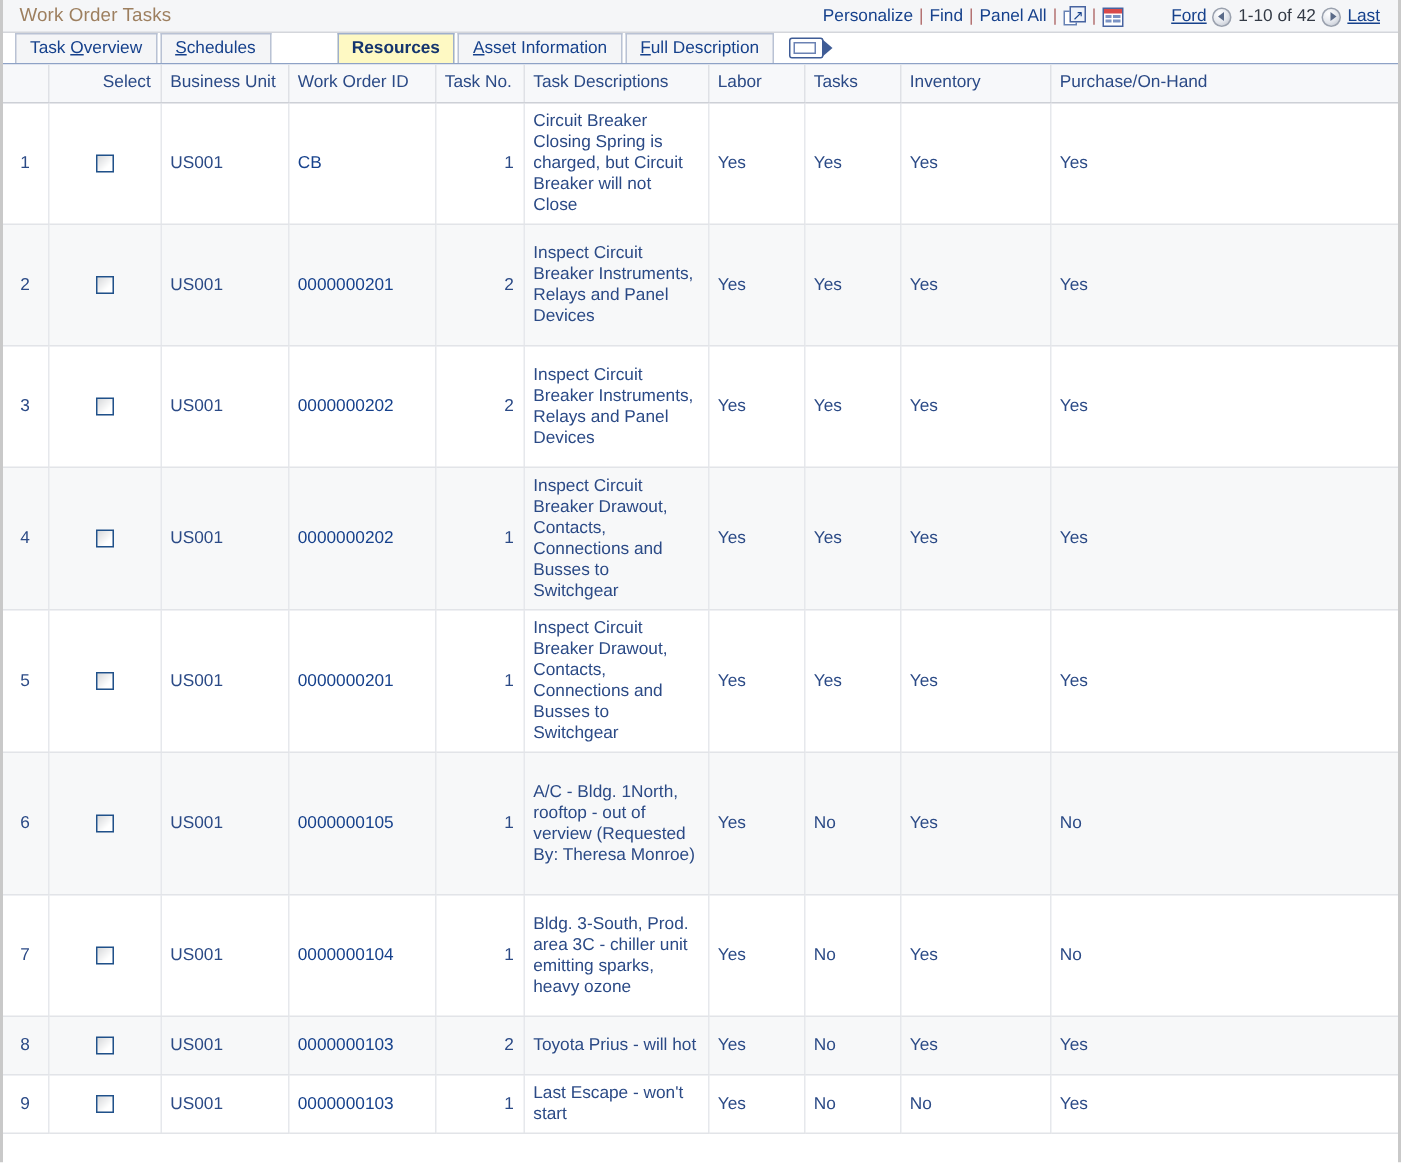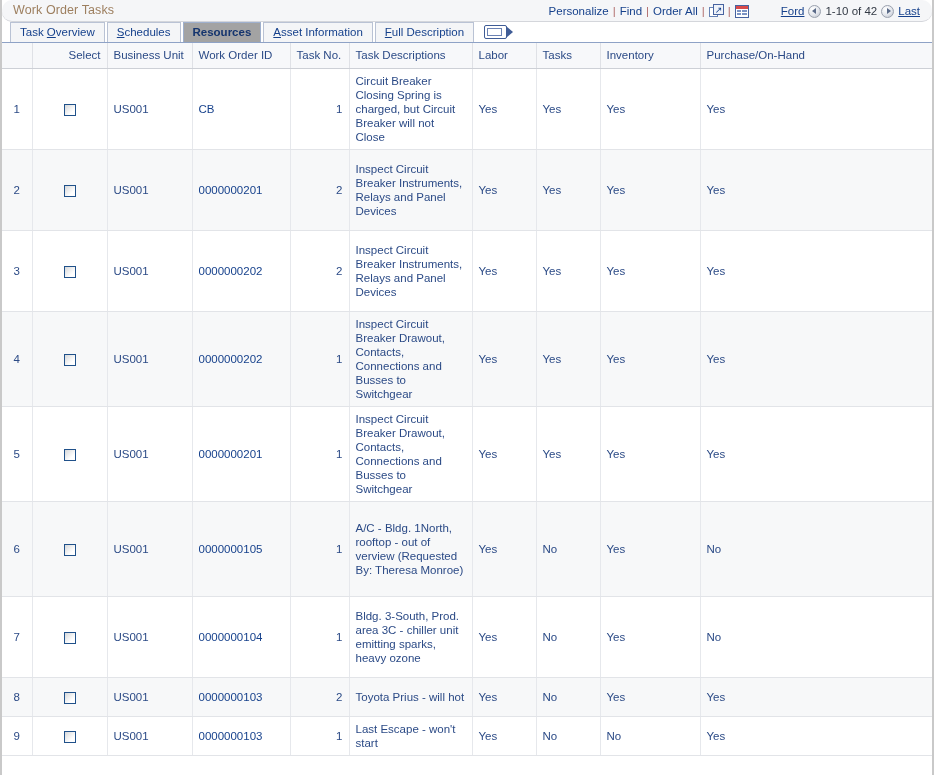--- a/index.html
+++ b/index.html
@@ -20,21 +20,20 @@
     border-right: 2px solid #c9c9c9;
   }
 
   
   .titlebar {
     position: relative;
     height: 22px;
     background: #f5f6f8;
     border-bottom: 1px solid #d4d6db;
     box-sizing: border-box;
-    border-radius: 10px;
   }
   .grid-title {
     position: absolute;
     left: 11px;
     top: 3px;
     font-size: 12.5px;
     color: #9d7f5f;
     white-space: nowrap;
     letter-spacing: .1px;
   }
@@ -169,24 +168,25 @@
     color: #16418c;
     background: #f4f5f7;
     border: 1px solid #b9c2d4;
     border-bottom: none;
     box-sizing: border-box;
     margin-right: 2px;
     cursor: pointer;
     white-space: nowrap;
   }
   .tab.active {
-    background: #a3a3a3;
+    background: #fef9c3;
     font-weight: bold;
     color: #15356e;
     border-color: #9fb0cd;
+    margin-left: 42px;
   }
   .tab u { text-decoration: underline; }
 
   .ico-expand {
     position: relative;
     width: 30px;
     height: 14px;
     margin-left: 8px;
     margin-bottom: 3px;
     cursor: pointer;
@@ -299,21 +299,21 @@
 <div id="screen">
 
   <div class="titlebar">
     <div class="grid-title">Work Order Tasks</div>
 
     <div class="title-right">
       <a class="tr-link" href="#">Personalize</a>
       <span class="tr-sep">|</span>
       <a class="tr-link" href="#">Find</a>
       <span class="tr-sep">|</span>
-      <a class="tr-link" href="#">Order All</a>
+      <a class="tr-link" href="#">Panel All</a>
       <span class="tr-sep">|</span>
 
       <span class="ico-newwin">
         <span class="bk"></span>
         <span class="fr"></span>
         <span class="ar">↗</span>
       </span>
 
       <span class="tr-sep">|</span>
 

